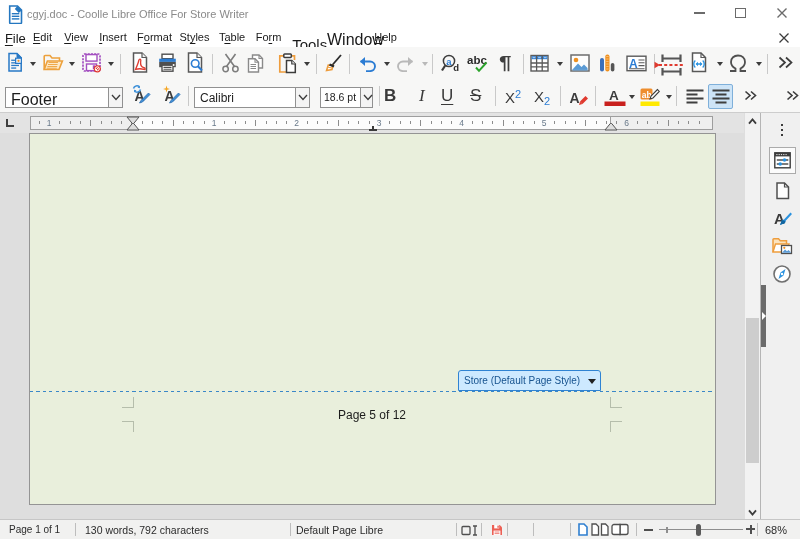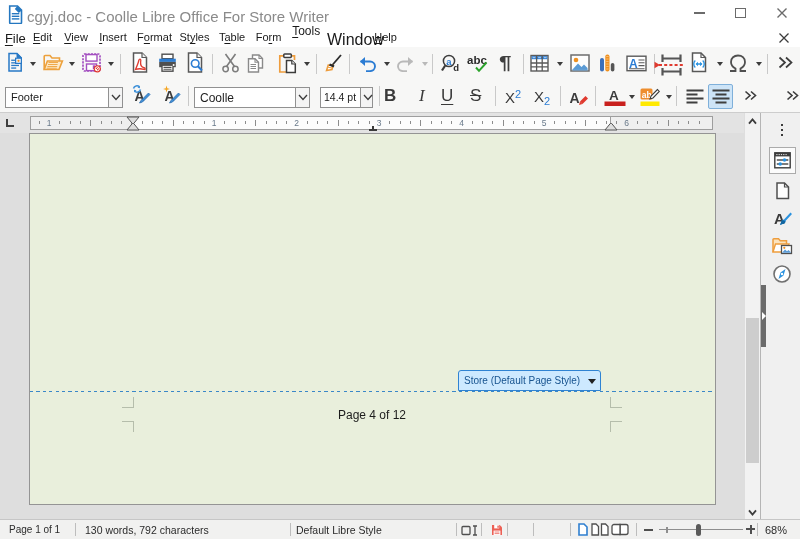--- a/index.html
+++ b/index.html
@@ -1,36 +1,36 @@
 <!DOCTYPE html>
 <html><head><meta charset="utf-8"><style>html,body{margin:0;padding:0}*{box-sizing:border-box}body{width:800px;height:539px;overflow:hidden;position:relative;font-family:"Liberation Sans",sans-serif;background:#fff}.abs{position:absolute}.rtick{position:absolute;top:5px;width:1px;height:3px;background:#8c8c8c}.rth{top:4px;height:6px}.rnum{position:absolute;top:2px;font-size:8.5px;color:#68798a;width:9px;text-align:center}u{text-decoration-thickness:1px;text-underline-offset:2px}</style></head><body>
 <div class="abs" style="left:0;top:0;width:800px;height:26px;background:#ffffff"></div>
 <svg style="position:absolute;left:8px;top:5px" width="15" height="19" viewBox="0 0 15 19" fill="none">
     <path d="M1.7 1 H9.5 L13.5 5 V17.5 a1 1 0 0 1 -1 1 H2.7 a1 1 0 0 1 -1-1 Z" stroke="#2477c0" stroke-width="1.6"></path>
     <path d="M9.3 1 L13.7 5.4 L10.8 8 L6.8 4 Z" fill="#2477c0"></path>
     <rect x="3.8" y="8" width="7.5" height="1.4" fill="#2477c0"></rect>
     <rect x="3.8" y="10.6" width="7.5" height="1.4" fill="#2477c0"></rect>
     <rect x="3.8" y="13.2" width="7.5" height="1.4" fill="#2477c0"></rect>
   </svg>
-<div class="abs" style="left:27px;top:7.5px;font-size:15px;color:#8a8a8a">cgyj.doc - Coolle Libre Office For Store Writer</div>
+<div class="abs" style="left:27px;top:7.5px;font-size:11px;color:#8a8a8a">cgyj.doc - Coolle Libre Office For Store Writer</div>
 <div class="abs" style="left:694px;top:12px;width:11px;height:1.6px;background:#6b6b6b"></div>
 <div class="abs" style="left:735px;top:7.5px;width:10.5px;height:10.5px;border:1.4px solid #6b6b6b"></div>
 <svg style="position:absolute;left:775.5px;top:7px" width="12" height="12" viewBox="0 0 12 12" fill="none">
     <path d="M1.5 1.5 L10.5 10.5 M10.5 1.5 L1.5 10.5" stroke="#6b6b6b" stroke-width="1.4"></path>
   </svg>
 <div class="abs" style="left:0;top:26px;width:800px;height:21px;background:#ffffff"></div>
 <div class="abs" style="left:4.9px;top:31px;font-size:13px;color:#1a1a1a"><u>F</u>ile</div>
 <div class="abs" style="left:33px;top:31px;font-size:11px;color:#1a1a1a"><u>E</u>dit</div>
 <div class="abs" style="left:64.2px;top:31px;font-size:11px;color:#1a1a1a"><u>V</u>iew</div>
 <div class="abs" style="left:99.2px;top:31px;font-size:11px;color:#1a1a1a"><u>I</u>nsert</div>
 <div class="abs" style="left:137.1px;top:31px;font-size:11px;color:#1a1a1a">F<u>o</u>rmat</div>
 <div class="abs" style="left:179.5px;top:31px;font-size:11px;color:#1a1a1a">St<u>y</u>les</div>
 <div class="abs" style="left:218.9px;top:31px;font-size:11px;color:#1a1a1a">T<u>a</u>ble</div>
 <div class="abs" style="left:255.7px;top:31px;font-size:11px;color:#1a1a1a">Fo<u>r</u>m</div>
-<div class="abs" style="left:292.2px;top:24px;font-size:12px;color:#1a1a1a"><u>T</u>ools</div>
+<div class="abs" style="left:292.2px;top:36px;font-size:15px;color:#1a1a1a"><u>T</u>ools</div>
 <div class="abs" style="left:327px;top:31px;font-size:16px;color:#1a1a1a"><u>W</u>indow</div>
 <div class="abs" style="left:374.2px;top:31px;font-size:11px;color:#1a1a1a"><u>H</u>elp</div>
 <svg style="position:absolute;left:777.5px;top:31.5px" width="12" height="12" viewBox="0 0 12 12" fill="none">
     <path d="M1.5 1.5 L10.5 10.5 M10.5 1.5 L1.5 10.5" stroke="#3c3c3c" stroke-width="1.3"></path>
   </svg>
 <div class="abs" style="left:0;top:47px;width:800px;height:66px;background:#f7f7f6;border-bottom:1px solid #cdcdcd"></div>
 <svg style="position:absolute;left:7px;top:52px" width="17" height="21" viewBox="0 0 17 21" fill="none">
     <path d="M2 1.5 H10 L14.2 5.7 V19 H2 Z" stroke="#2879c6" stroke-width="1.5"></path>
     <path d="M10 1.5 L14.2 5.7 H10 Z" fill="#2879c6" stroke="#2879c6"></path>
     <rect x="4.2" y="7.6" width="6" height="1.3" fill="#2879c6"></rect>
@@ -171,46 +171,46 @@
 <div style="position:absolute;left:716.5px;top:61.5px;width:0;height:0;border-left:3.6px solid transparent;border-right:3.6px solid transparent;border-top:4.2px solid #3c3c3c"></div>
 <svg style="position:absolute;left:728px;top:53.5px" width="20" height="19" viewBox="0 0 20 19" fill="none">
     <path d="M2 17 H7.5 V14.5 C4.5 13 3 10.8 3 8 C3 4 6 1.5 10 1.5 C14 1.5 17 4 17 8 C17 10.8 15.5 13 12.5 14.5 V17 H18" stroke="#4f4f4f" stroke-width="1.8"></path>
   </svg>
 <div style="position:absolute;left:755.5px;top:61.5px;width:0;height:0;border-left:3.6px solid transparent;border-right:3.6px solid transparent;border-top:4.2px solid #3c3c3c"></div>
 <div style="position:absolute;left:767px;top:54px;width:1px;height:20px;background:#c9c9c9"></div>
 <svg style="position:absolute;left:778px;top:56px" width="16" height="13" viewBox="0 0 16 13" fill="none">
     <path d="M1.5 1.5 L7 6.5 L1.5 11.5 M8 1.5 L13.5 6.5 L8 11.5" stroke="#3c3c3c" stroke-width="1.7"></path>
   </svg>
 <div class="abs" style="left:5px;top:87px;width:118px;height:21px;background:#fff;border:1px solid #919191"></div>
-<div class="abs" style="left:11px;top:90.5px;font-size:11px;color:#1d1d1d">Footer</div>
+<div class="abs" style="left:11px;top:90.5px;font-size:16px;color:#1d1d1d">Footer</div>
 <div class="abs" style="left:108px;top:88px;width:14px;height:19px;background:#f4f4f4;border-left:1px solid #919191"></div>
 <svg style="position:absolute;left:110.5px;top:94.0px" width="10" height="6.5" viewBox="0 0 10 6.5" fill="none">
     <path d="M1 1 L5.0 5.5 L9 1" stroke="#3c3c3c" stroke-width="1.3"></path>
   </svg>
 <svg style="position:absolute;left:131px;top:85px" width="20" height="20" viewBox="0 0 20 20" fill="none">
     <text x="3.5" y="16" font-family="Liberation Sans" font-size="14" font-weight="bold" fill="#3c3c3c">A</text>
     <path d="M17.5 8 L10 15.5 L8.5 18 L11.5 17 L19 9.5 Z" fill="#4192d9" stroke="#2b6cae" stroke-width="0.8"></path>
     <path d="M2.5 3.5 a3.5 3.5 0 0 1 6-1.5 M9.5 4.5 a3.5 3.5 0 0 1 -6 1.5" stroke="#4192d9" stroke-width="1.5"></path>
     <path d="M8.8 0.5 L9 3.2 L6.5 2.8 Z" fill="#4192d9"></path>
     <path d="M3 7.5 L3 4.8 L5.5 5.2 Z" fill="#4192d9"></path>
   </svg>
 <svg style="position:absolute;left:161px;top:85px" width="20" height="20" viewBox="0 0 20 20" fill="none">
     <text x="3.5" y="16" font-family="Liberation Sans" font-size="14" font-weight="bold" fill="#3c3c3c">A</text>
     <path d="M17.5 8 L10 15.5 L8.5 18 L11.5 17 L19 9.5 Z" fill="#4192d9" stroke="#2b6cae" stroke-width="0.8"></path>
     <path d="M5.5 0.5 L6.3 3.2 L9 4 L6.3 4.8 L5.5 7.5 L4.7 4.8 L2 4 L4.7 3.2 Z" fill="#f5a623"></path>
   </svg>
 <div style="position:absolute;left:188px;top:86px;width:1px;height:20px;background:#c9c9c9"></div>
 <div class="abs" style="left:194px;top:87px;width:116px;height:21px;background:#fff;border:1px solid #919191"></div>
-<div class="abs" style="left:200px;top:90.5px;font-size:12px;color:#1d1d1d">Coolle</div>
+<div class="abs" style="left:200px;top:90.5px;font-size:12px;color:#1d1d1d">Calibri</div>
 <div class="abs" style="left:295px;top:88px;width:14px;height:19px;background:#f4f4f4;border-left:1px solid #919191"></div>
 <svg style="position:absolute;left:297.5px;top:94.0px" width="10" height="6.5" viewBox="0 0 10 6.5" fill="none">
     <path d="M1 1 L5.0 5.5 L9 1" stroke="#3c3c3c" stroke-width="1.3"></path>
   </svg>
 <div class="abs" style="left:320px;top:87px;width:53px;height:21px;background:#fff;border:1px solid #919191"></div>
-<div class="abs" style="left:324px;top:90.5px;font-size:10.5px;color:#1d1d1d">14.4 pt</div>
+<div class="abs" style="left:324px;top:90.5px;font-size:10.5px;color:#1d1d1d">18.6 pt</div>
 <div class="abs" style="left:360px;top:88px;width:12px;height:19px;background:#f4f4f4;border-left:1px solid #919191"></div>
 <svg style="position:absolute;left:362.5px;top:94.0px" width="10" height="6.5" viewBox="0 0 10 6.5" fill="none">
     <path d="M1 1 L5.0 5.5 L9 1" stroke="#3c3c3c" stroke-width="1.3"></path>
   </svg>
 <div style="position:absolute;left:378.5px;top:86px;width:1px;height:20px;background:#c9c9c9"></div>
 <div class="abs" style="left:384px;top:86px;font-size:17px;font-weight:bold;color:#3a3a3a">B</div>
 <div class="abs" style="left:419px;top:86px;font-size:17px;font-style:italic;color:#3a3a3a;font-family:'Liberation Serif',serif">I</div>
 <div class="abs" style="left:441px;top:86px;font-size:17px;color:#3a3a3a;text-decoration:underline;text-decoration-thickness:1.4px;text-underline-offset:2.5px">U</div>
 <div class="abs" style="left:470px;top:86px;font-size:17px;color:#3a3a3a;text-decoration:line-through">S</div>
 <div style="position:absolute;left:495px;top:86px;width:1px;height:20px;background:#c9c9c9"></div>
@@ -332,21 +332,21 @@
 <div class="abs" style="left:371.6px;top:125.5px;width:2px;height:3.5px;background:#3a3a3a"></div>
 <div class="abs" style="left:28.5px;top:133px;width:687px;height:372px;background:#e9efdc;border:1.5px solid #949494"></div>
 <div class="abs" style="left:30px;top:390.5px;width:684px;height:1.6px;background:repeating-linear-gradient(90deg,#3a87c8 0 3.2px,rgba(0,0,0,0) 3.2px 6.4px)"></div>
 <div class="abs" style="left:458px;top:369.5px;width:143px;height:21.5px;background:#cde9ff;border:1.2px solid #2f83d3;border-radius:3px 3px 0 0"></div>
 <div class="abs" style="left:464px;top:375px;font-size:10px;color:#17538f">Store (Default Page Style)</div>
 <div style="position:absolute;left:587.5px;top:378.5px;width:0;height:0;border-left:4.5px solid transparent;border-right:4.5px solid transparent;border-top:5px solid #222"></div>
 <div class="abs" style="left:122px;top:397px;width:12px;height:11px;border-right:1.4px solid #b5bdab;border-bottom:1.4px solid #b5bdab"></div>
 <div class="abs" style="left:122px;top:421px;width:12px;height:11px;border-right:1.4px solid #b5bdab;border-top:1.4px solid #b5bdab"></div>
 <div class="abs" style="left:610px;top:397px;width:12px;height:11px;border-left:1.4px solid #b5bdab;border-bottom:1.4px solid #b5bdab"></div>
 <div class="abs" style="left:610px;top:421px;width:12px;height:11px;border-left:1.4px solid #b5bdab;border-top:1.4px solid #b5bdab"></div>
-<div class="abs" style="left:238px;top:407.5px;width:268px;text-align:center;font-size:12px;color:#1c1c1c">Page 4 of 12</div>
+<div class="abs" style="left:238px;top:407.5px;width:268px;text-align:center;font-size:12px;color:#1c1c1c">Page 5 of 12</div>
 <div class="abs" style="left:744.5px;top:113px;width:15.5px;height:406px;background:#f2f2f2"></div>
 <svg style="position:absolute;left:748px;top:117.5px" width="9" height="7" viewBox="0 0 9 7" fill="none">
     <path d="M1 5.7 L4.5 1.5 L8 5.7" stroke="#3c3c3c" stroke-width="1.8"></path>
   </svg>
 <svg style="position:absolute;left:748px;top:508.5px" width="9" height="7" viewBox="0 0 9 7" fill="none">
     <path d="M1 1.3 L4.5 5.5 L8 1.3" stroke="#3c3c3c" stroke-width="1.8"></path>
   </svg>
 <div class="abs" style="left:746px;top:318px;width:12.5px;height:145px;background:#cdcdcd"></div>
 <div class="abs" style="left:760px;top:113px;width:40px;height:406px;background:#f0f0f0;border-left:1px solid #b5b5b5"></div>
 <div class="abs" style="left:760.5px;top:285px;width:5.5px;height:62px;background:#6b6b6b"></div>
@@ -381,21 +381,21 @@
     <path d="M10.2 15.5 L13 12.5 L15 14.3 L16.5 13 L18.8 15.3 V15.8 H10.2 Z" fill="#5b9bd5"></path>
   </svg>
 <svg style="position:absolute;left:773px;top:264.5px" width="18" height="18" viewBox="0 0 18 18" fill="none">
     <circle cx="9" cy="9" r="8" stroke="#707070" stroke-width="1.6" fill="#fff"></circle>
     <path d="M12.5 4 L10.5 10.5 L5.5 14 L7.5 7.5 Z" fill="#2b93e0"></path>
     <circle cx="9" cy="9" r="1.2" fill="#fff"></circle>
   </svg>
 <div class="abs" style="left:0;top:519px;width:800px;height:20px;background:#f1f1f0;border-top:1px solid #c6c6c6"></div>
 <div class="abs" style="left:9px;top:524px;font-size:10px;color:#2b2b2b">Page 1 of 1</div>
 <div class="abs" style="left:85px;top:524px;font-size:10.5px;color:#2b2b2b">130 words, 792 characters</div>
-<div class="abs" style="left:296px;top:524px;font-size:10.5px;color:#2b2b2b">Default Libre Style</div>
+<div class="abs" style="left:296px;top:524px;font-size:10.5px;color:#2b2b2b">Default Page Libre</div>
 <div class="abs" style="left:75px;top:522.5px;width:1px;height:13px;background:#bdbdbd"></div>
 <div class="abs" style="left:290px;top:522.5px;width:1px;height:13px;background:#bdbdbd"></div>
 <div class="abs" style="left:456px;top:522.5px;width:1px;height:13px;background:#bdbdbd"></div>
 <div class="abs" style="left:481px;top:522.5px;width:1px;height:13px;background:#bdbdbd"></div>
 <div class="abs" style="left:507px;top:522.5px;width:1px;height:13px;background:#bdbdbd"></div>
 <div class="abs" style="left:533px;top:522.5px;width:1px;height:13px;background:#bdbdbd"></div>
 <div class="abs" style="left:570px;top:522.5px;width:1px;height:13px;background:#bdbdbd"></div>
 <div class="abs" style="left:635.5px;top:522.5px;width:1px;height:13px;background:#bdbdbd"></div>
 <div class="abs" style="left:756.5px;top:522.5px;width:1px;height:13px;background:#bdbdbd"></div>
 <svg style="position:absolute;left:461px;top:524.5px" width="17" height="11" viewBox="0 0 17 11" fill="none">

